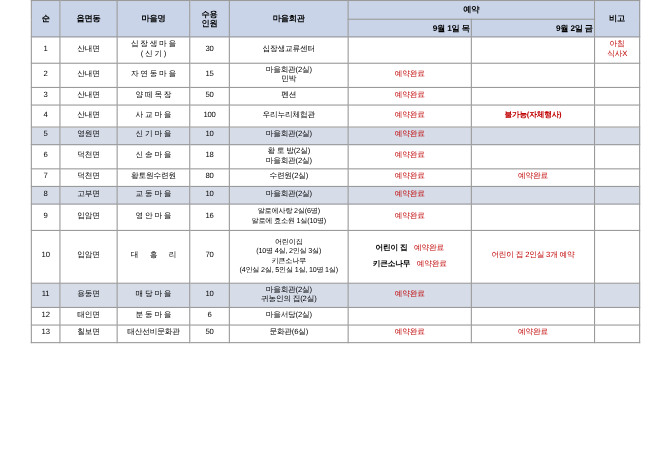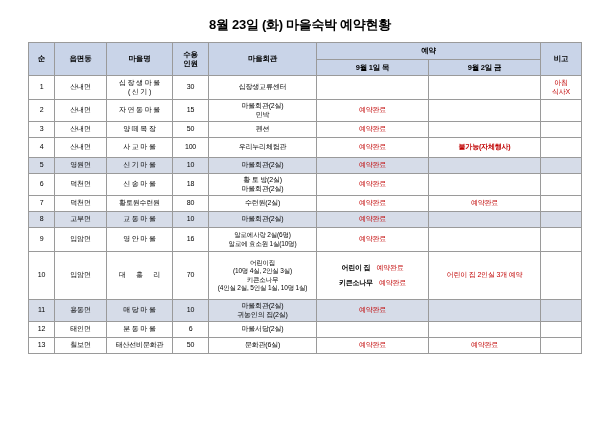--- a/index.html
+++ b/index.html
@@ -46,20 +46,21 @@
     word-break: keep-all;
   }
   thead th {
     background: #c9d4e8;
     font-weight: bold;
     font-size: 7.5px;
     height: 14px;
   }
   thead th.sub {
     height: 13px;
+    text-align: right;
   }
   
   col.c-no    { width: 26px; }
   col.c-eup   { width: 52px; }
   col.c-vil   { width: 66px; }
   col.c-cap   { width: 36px; }
   col.c-type  { width: 108px; }
   col.c-d1    { width: 112px; }
   col.c-d2    { width: 112px; }
   col.c-note  { width: 41px; }
@@ -84,21 +85,20 @@
     font-weight: bold;
     color: #000;
   }
   .small { font-size: 6.5px; }
 </style>
 </head>
 <body>
 
 <div class="page">
 
-  <div class="doc-title">8월 23일 (화) 마을숙박 예약현황</div>
 
   <table class="sched">
     <colgroup>
       <col class="c-no">
         <col class="c-eup">
         <col class="c-vil">
         <col class="c-cap">
       <col class="c-type">
         <col class="c-d1">
         <col class="c-d2">

